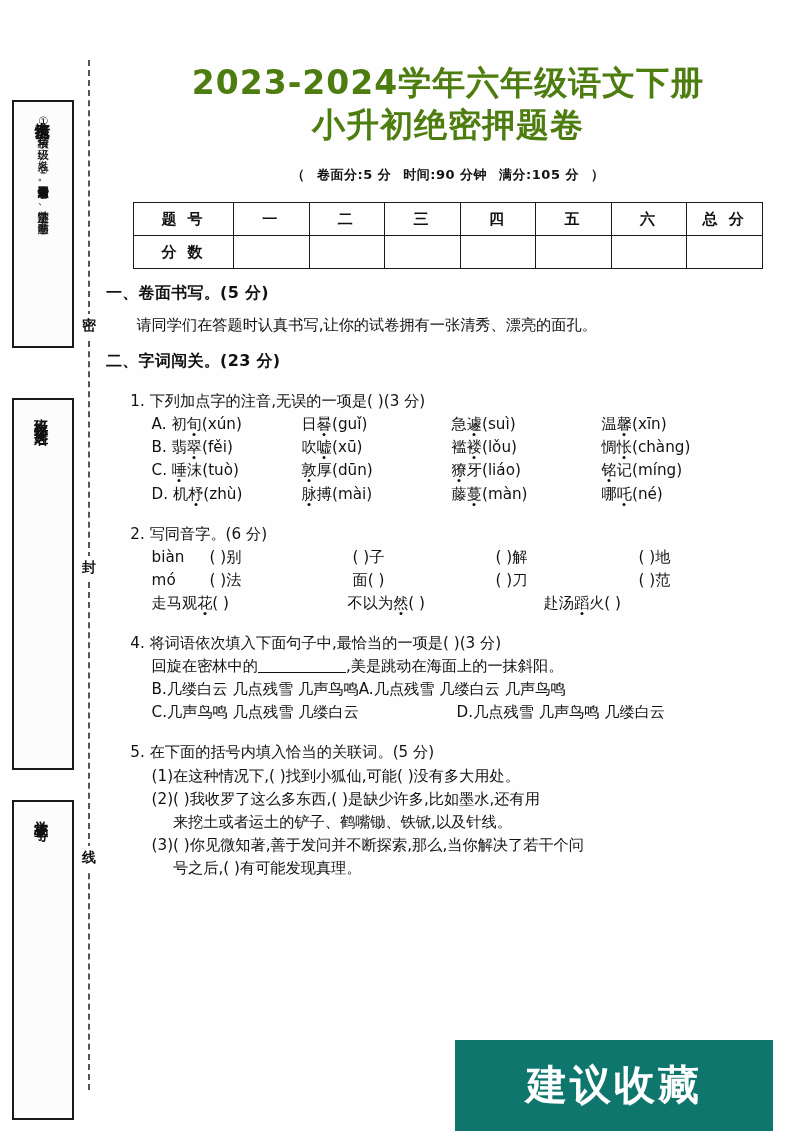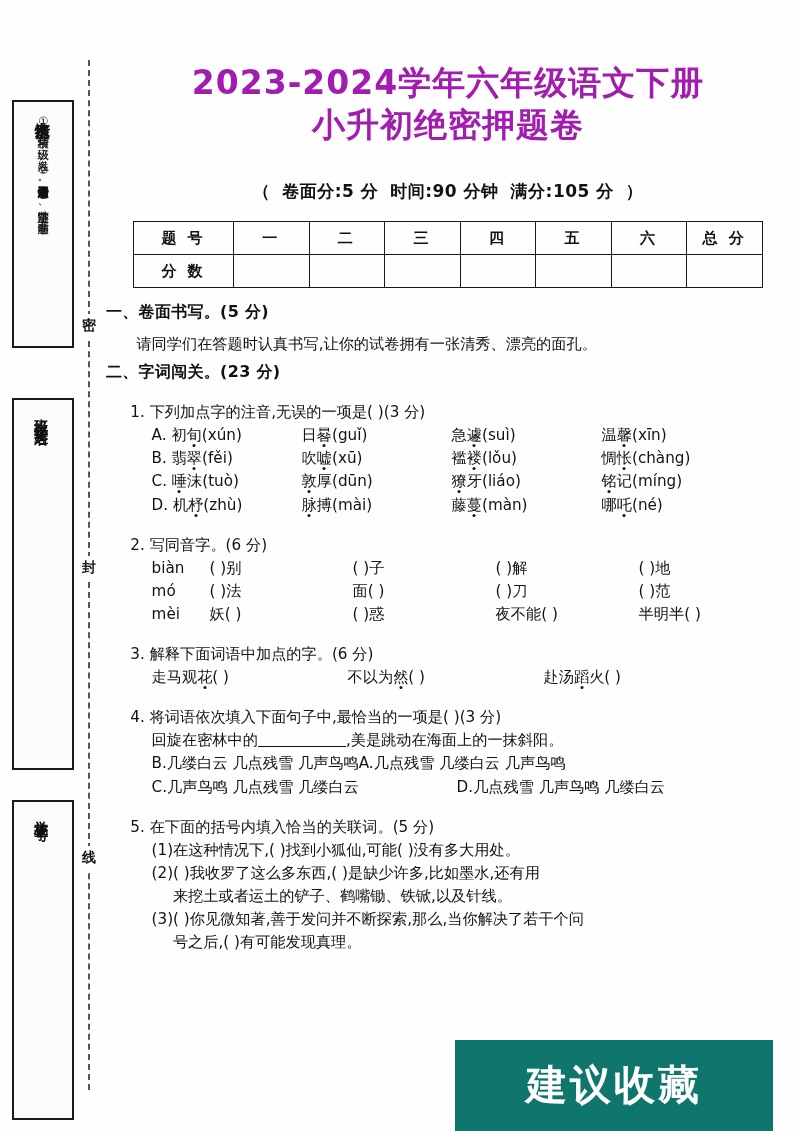--- a/index.html
+++ b/index.html
@@ -106,26 +106,26 @@
     padding: 0;
   }
 
   .title-block { padding-top: 62px; text-align: center; }
   .title-line {
     font-family: "DejaVu Sans", "Liberation Sans", sans-serif;
     font-weight: bold;
     font-size: 33px;
     line-height: 1.28;
     letter-spacing: 1px;
-    color: #a21caf;
+    color: #4d7c0f;
   }
   .meta-line {
     text-align: center;
-    margin-top: 34px;
-    font-size: 17px;
+    margin-top: 20px;
+    font-size: 13px;
     font-weight: bold;
     letter-spacing: 0.5px;
   }
   .meta-line span { margin: 0 6px; }
 
   
   table.score {
     margin: 18px auto 0 auto;
     width: 630px;
     border-collapse: collapse;
@@ -144,21 +144,21 @@
   
   .content {
     margin-top: 12px;
     padding-left: 2px;
     font-size: 15.2px;
     line-height: 1.52;
   }
   .sec-head {
     font-weight: bold;
     font-size: 16px;
-    margin-top: 4px;
+    margin-top: 12px;
     letter-spacing: 0.3px;
   }
   .para { text-indent: 2em; margin-top: 8px; }
   .q { margin-top: 17px; padding-left: 1.6em; }
   .q-sub { padding-left: 3.0em; margin-top: 0px; }
   .q-sub2 { padding-left: 4.4em; margin-top: 0px; }
 
   .cols { display: flex; padding-left: 3.0em; }
   .col { white-space: nowrap; }
 
@@ -322,29 +322,21 @@
         <span class="col" style="width:143px">(        )解</span>
         <span class="col">(        )地</span>
       </div>
       <div class="cols">
         <span class="col" style="width:58px">mó</span>
         <span class="col" style="width:143px">(        )法</span>
         <span class="col" style="width:143px">面(        )</span>
         <span class="col" style="width:143px">(        )刀</span>
         <span class="col">(        )范</span>
       </div>
-      <div class="cols">
-        <span class="col" style="width:58px">mèi</span>
-        <span class="col" style="width:143px">妖(        )</span>
-        <span class="col" style="width:143px">(        )惑</span>
-        <span class="col" style="width:143px">夜不能(        )</span>
-        <span class="col">半明半(        )</span>
-      </div>
-
-      <div class="q">3. 解释下面词语中加点的字。(6 分)</div>
+
       <div class="cols">
         <span class="col" style="width:196px"><span>走马观</span><span class="dot">花</span><span>(        )</span></span>
         <span class="col" style="width:196px"><span>不以为</span><span class="dot">然</span><span>(        )</span></span>
         <span class="col"><span>赴汤</span><span class="dot">蹈</span><span>火(        )</span></span>
       </div>
 
       <div class="q">4. 将词语依次填入下面句子中,最恰当的一项是(      )(3 分)</div>
       <div class="q-sub" style="text-indent:0">
         <span>回旋在密林中的</span><span class="blank"></span><span>,美是跳动在海面上的一抹斜阳。</span>
       </div>

